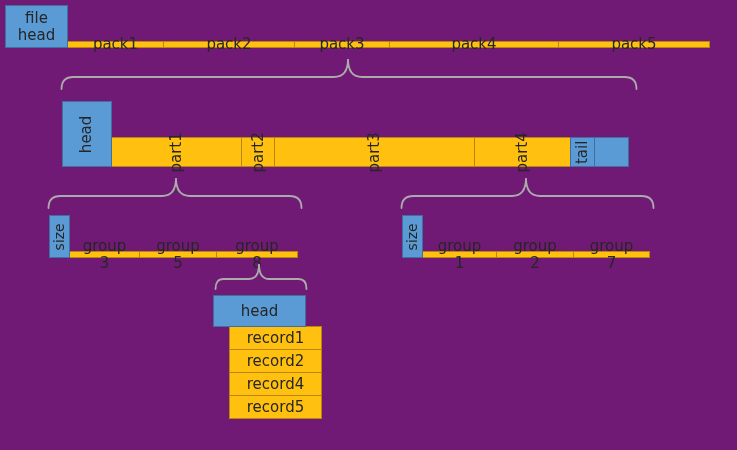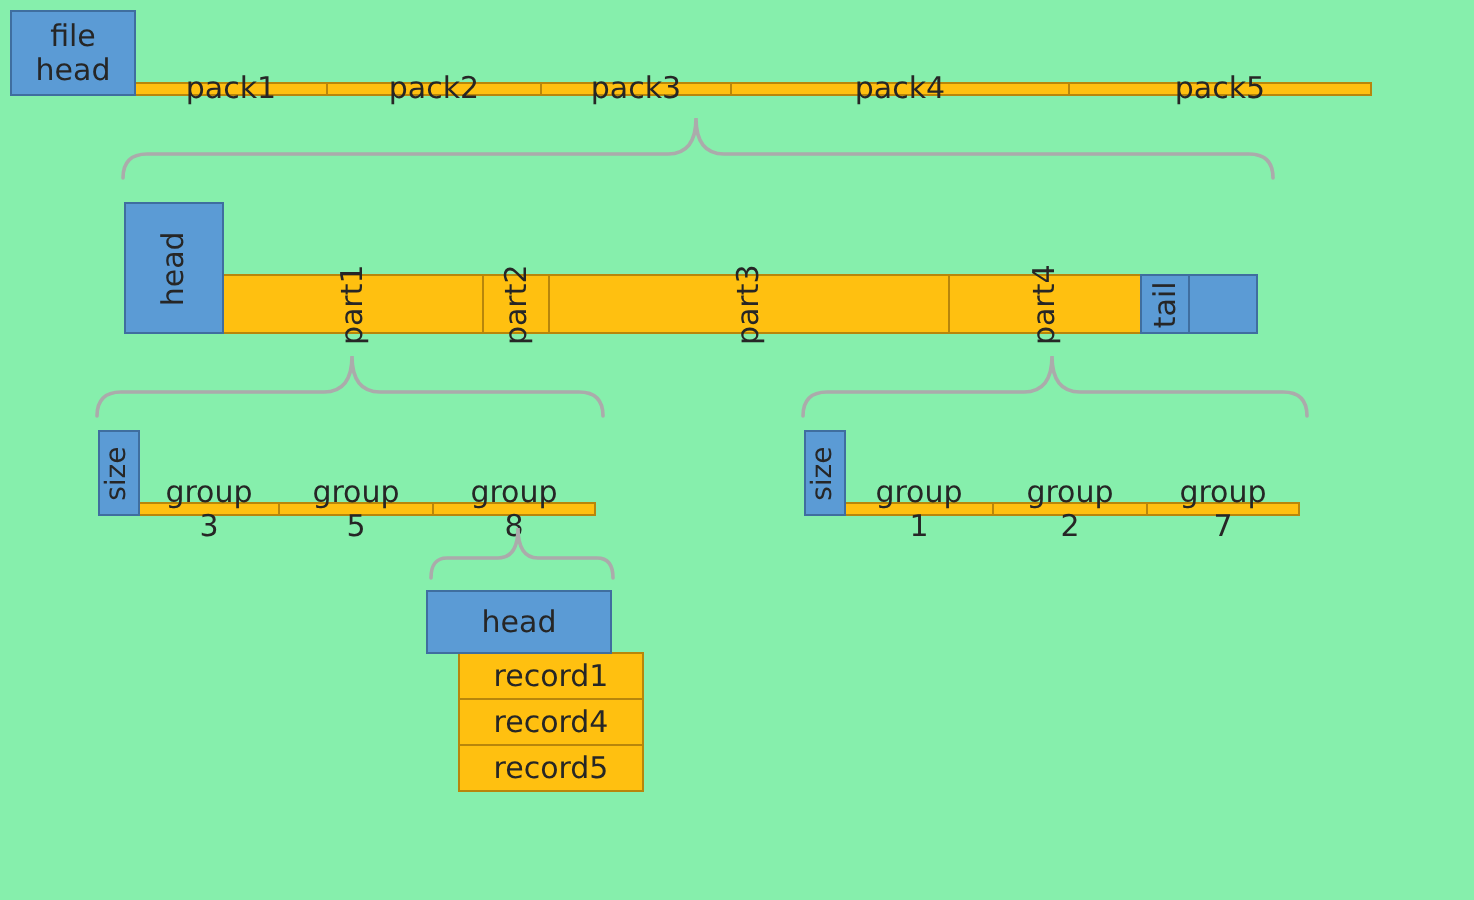--- a/index.html
+++ b/index.html
@@ -1,17 +1,17 @@
 <!DOCTYPE html>
 <html><head>
 <meta charset="utf-8">
 <style>
   html,body { margin:0; padding:0; background:#ffffff; }
   .canvas {
-    position:relative; width:737px; height:450px; background:#86efac;
+    position:relative; width:737px; height:450px; background:#701a75;
     font-family:"DejaVu Sans","Liberation Sans",sans-serif; color:#262626;
     overflow:hidden;
   }
   .bar { position:absolute; display:flex; }
   .seg {
     box-sizing:border-box; background:#FFC010; border:1px solid #B8860B;
     display:flex; align-items:center; justify-content:center; flex:0 0 auto;
   }
   .bar .seg + .seg { margin-left:-1px;margin-top:36px; }
   .seg.blue { background:#5B9BD5; border-color:#3F6E9F; z-index:1; }
@@ -31,21 +31,21 @@
 <div class="canvas">
 
   <div class="bar" style="left:5px; top:5px; height:43px;">
     <div class="seg blue" style="width:63px">
       <span class="lbl multi">file
 head</span>
     </div>
     <div class="seg" style="width:97px">
       <span class="lbl">pack1</span>
     </div>
-    <div class="seg" style="width:108px">
+    <div class="seg" style="width:132px">
       <span class="lbl">pack2</span>
     </div>
     <div class="seg" style="width:96px">
       <span class="lbl">pack3</span>
     </div>
     <div class="seg" style="width:170px">
       <span class="lbl">pack4</span>
     </div>
     <div class="seg" style="width:152px">
       <span class="lbl">pack5</span>
@@ -129,20 +129,23 @@
   </svg>
 
   <div class="stack" style="left:213px; top:295px; width:93px;">
     <div class="seg blue" style="height:32px">
       <span class="lbl">head</span>
     </div>
     <div class="seg" style="height:24px">
       <span class="lbl">record1</span>
     </div>
     <div class="seg" style="height:24px">
+      <span class="lbl">record2</span>
+    </div>
+    <div class="seg" style="height:24px">
       <span class="lbl">record4</span>
     </div>
     <div class="seg" style="height:24px">
       <span class="lbl">record5</span>
     </div>
   </div>
 
 </div>
 
 </body></html>

